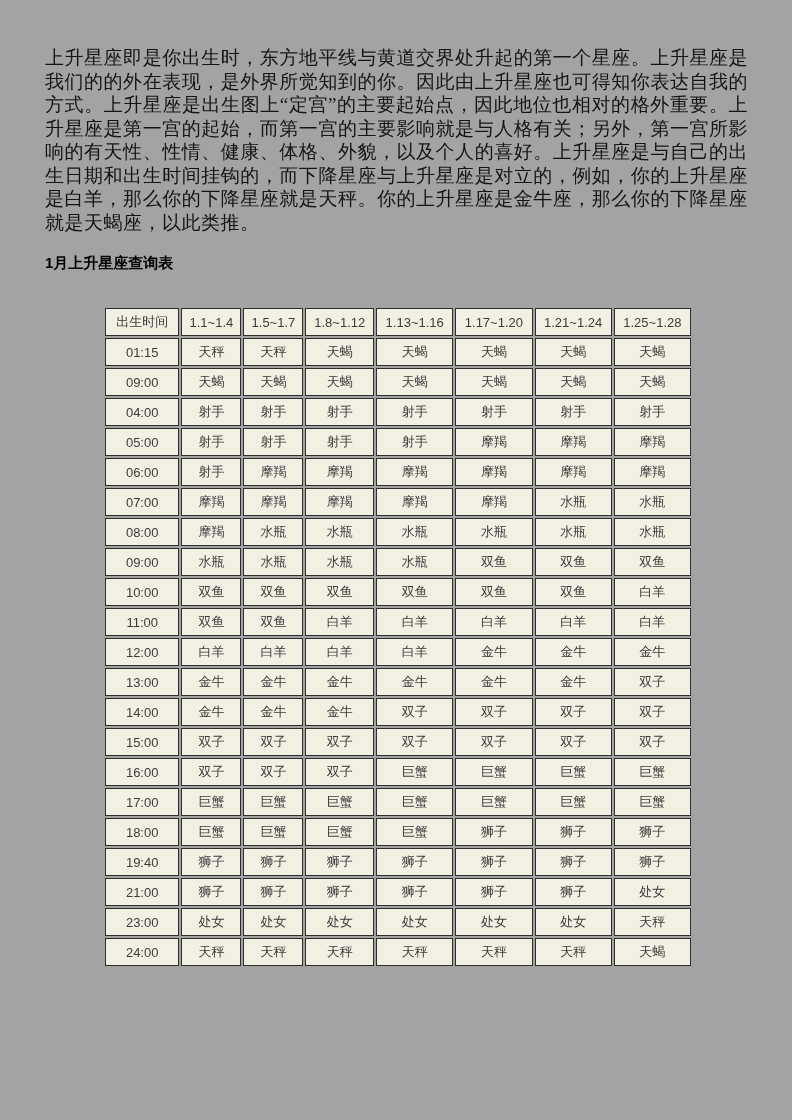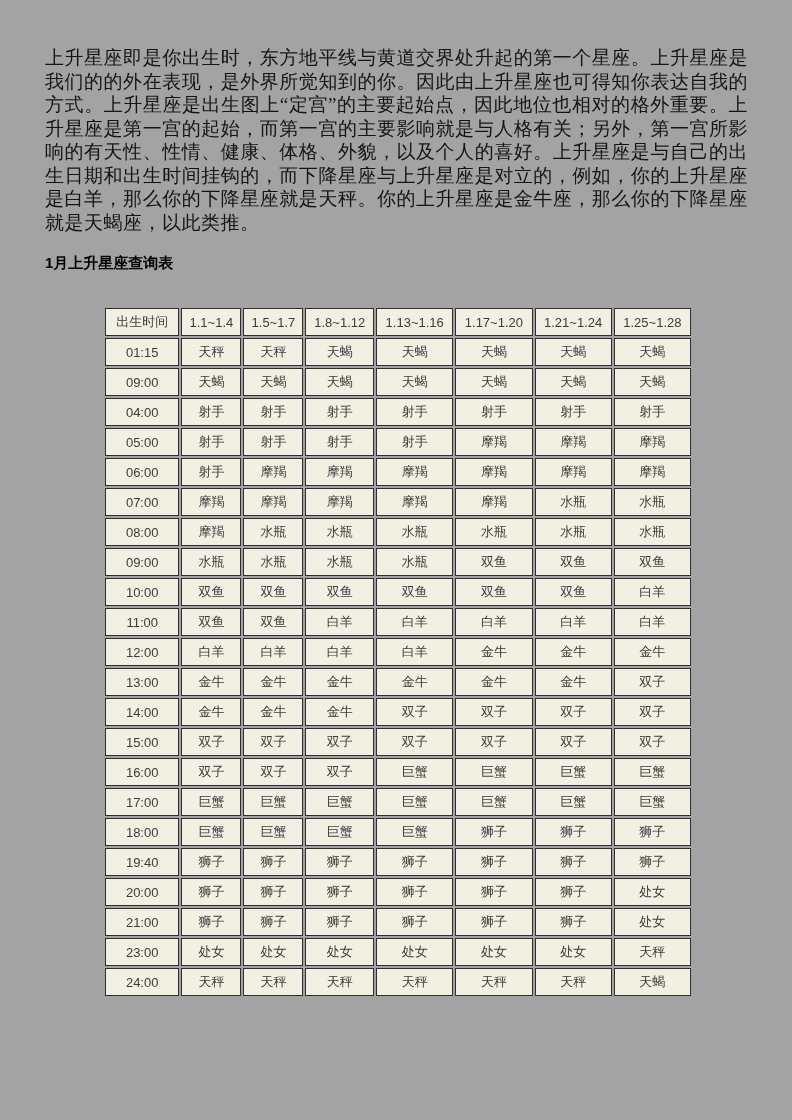--- a/index.html
+++ b/index.html
@@ -271,30 +271,20 @@
             <td>19:40</td>
             <td>狮子</td>
             <td>狮子</td>
             <td>狮子</td>
             <td>狮子</td>
             <td>狮子</td>
             <td>狮子</td>
             <td>狮子</td>
           </tr>
           <tr>
-            <td>20:00</td>
-            <td>狮子</td>
-            <td>狮子</td>
-            <td>狮子</td>
-            <td>狮子</td>
-            <td>狮子</td>
-            <td>狮子</td>
-            <td>处女</td>
-          </tr>
-          <tr>
             <td>21:00</td>
             <td>狮子</td>
             <td>狮子</td>
             <td>狮子</td>
             <td>狮子</td>
             <td>狮子</td>
             <td>狮子</td>
             <td>处女</td>
           </tr>
           <tr>

